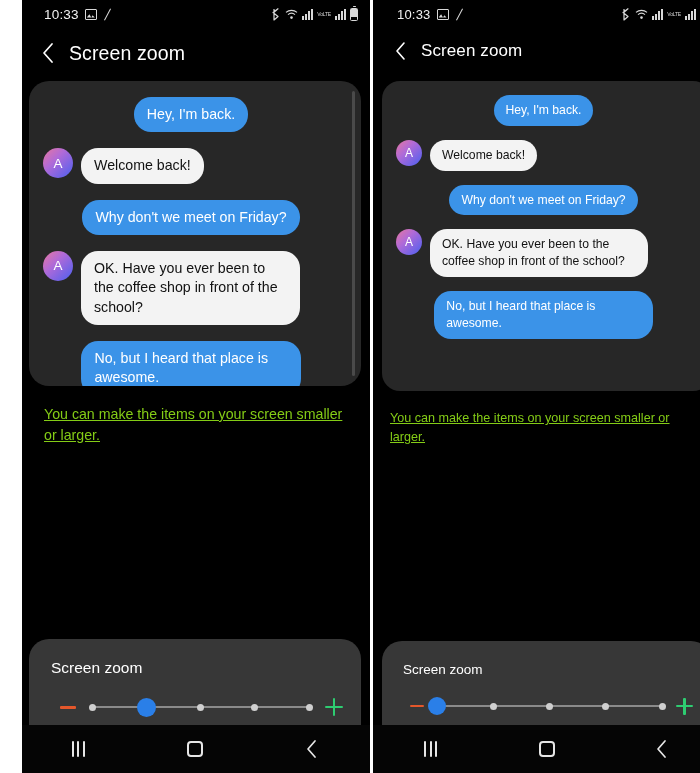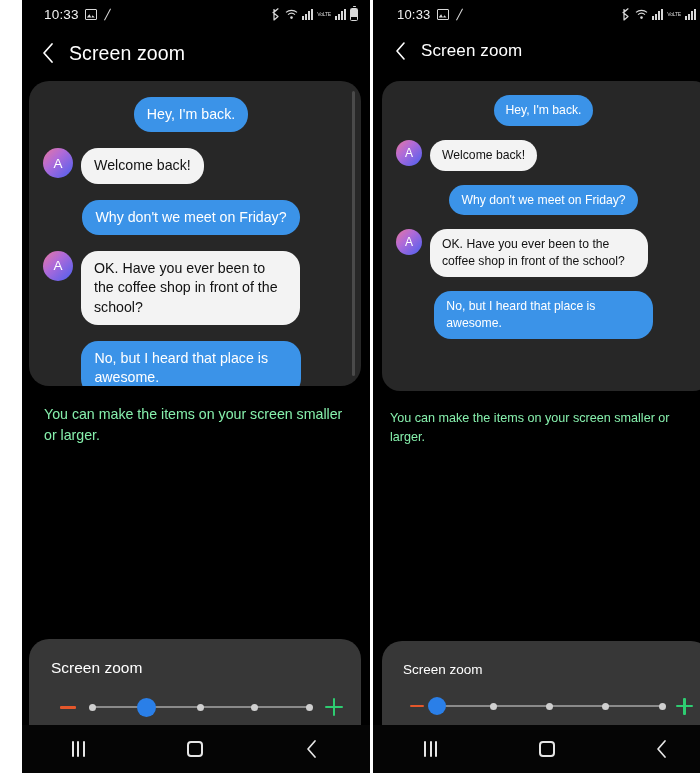--- a/index.html
+++ b/index.html
@@ -184,22 +184,23 @@
     top: 10px;
     right: 6px;
     width: 3px;
     bottom: 10px;
     background: #4a4a4a;
     border-radius: 2px;
   }
 
   
   .desc {
-    color: #86efac;
+    color: #84cc16;
     padding: 0 24px;
+    text-decoration: underline;
   }
   .left  .desc { font-size: 14.2px; line-height: 1.45; margin-top: 18px; }
   .right .desc { font-size: 12.6px; line-height: 1.5; margin-top: 18px; padding: 0 17px; }
 
   
   .slidercard {
     position: absolute;
     left: 9px;
     right: 9px;
     background: #373737;

